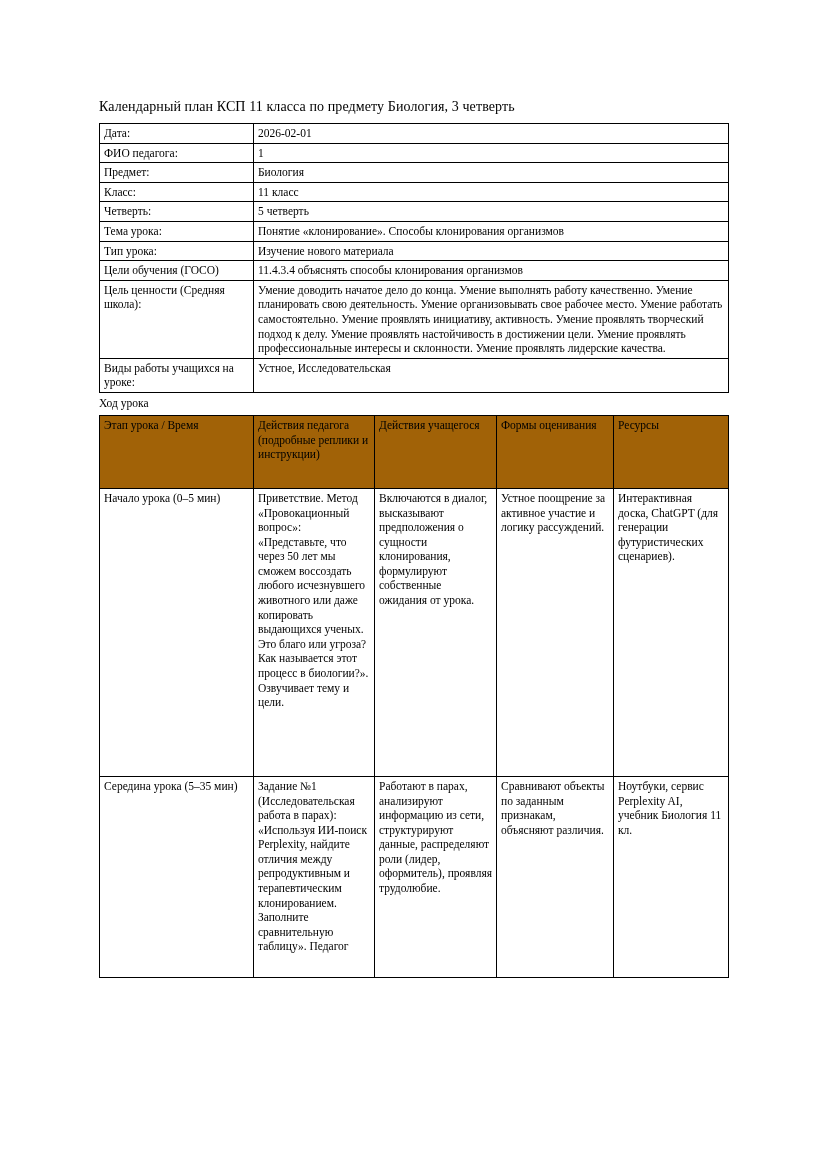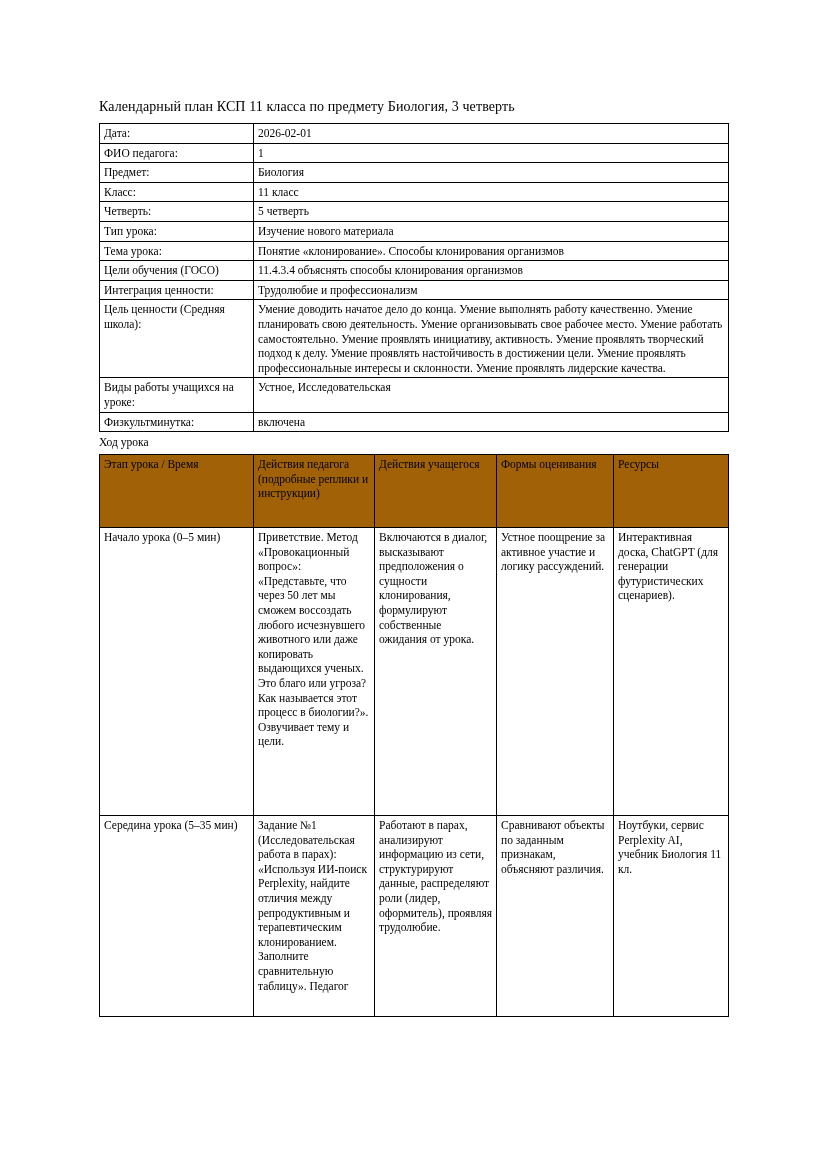--- a/index.html
+++ b/index.html
@@ -102,46 +102,38 @@
         </tr>
         <tr>
           <td class="label">Класс:</td>
           <td>11 класс</td>
         </tr>
         <tr>
           <td class="label">Четверть:</td>
           <td>5 четверть</td>
         </tr>
         <tr>
+          <td class="label">Тема урока:</td>
+          <td>Понятие «клонирование». Способы клонирования организмов</td>
+        </tr>
+        <tr>
           <td class="label">Тип урока:</td>
           <td>Изучение нового материала</td>
         </tr>
         <tr>
-          <td class="label">Тема урока:</td>
-          <td>Понятие «клонирование». Способы клонирования организмов</td>
-        </tr>
-        <tr>
           <td class="label">Цели обучения (ГОСО)</td>
           <td>11.4.3.4 объяснять способы клонирования организмов</td>
-        </tr>
-        <tr>
-          <td class="label">Интеграция ценности:</td>
-          <td>Трудолюбие и профессионализм</td>
         </tr>
         <tr>
           <td class="label">Цель ценности (Средняя школа):</td>
           <td>Умение доводить начатое дело до конца. Умение выполнять работу качественно. Умение планировать свою деятельность. Умение организовывать свое рабочее место. Умение работать самостоятельно. Умение проявлять инициативу, активность. Умение проявлять творческий подход к делу. Умение проявлять настойчивость в достижении цели. Умение проявлять профессиональные интересы и склонности. Умение проявлять лидерские качества.</td>
         </tr>
         <tr>
           <td class="label">Виды работы учащихся на уроке:</td>
           <td>Устное, Исследовательская</td>
-        </tr>
-        <tr>
-          <td class="label">Физкультминутка:</td>
-          <td>включена</td>
         </tr>
       </tbody>
     </table>
 
     <div class="section-label">Ход урока</div>
 
     <table id="flow-table">
       <colgroup>
           <col class="f1">
           <col class="f2">

